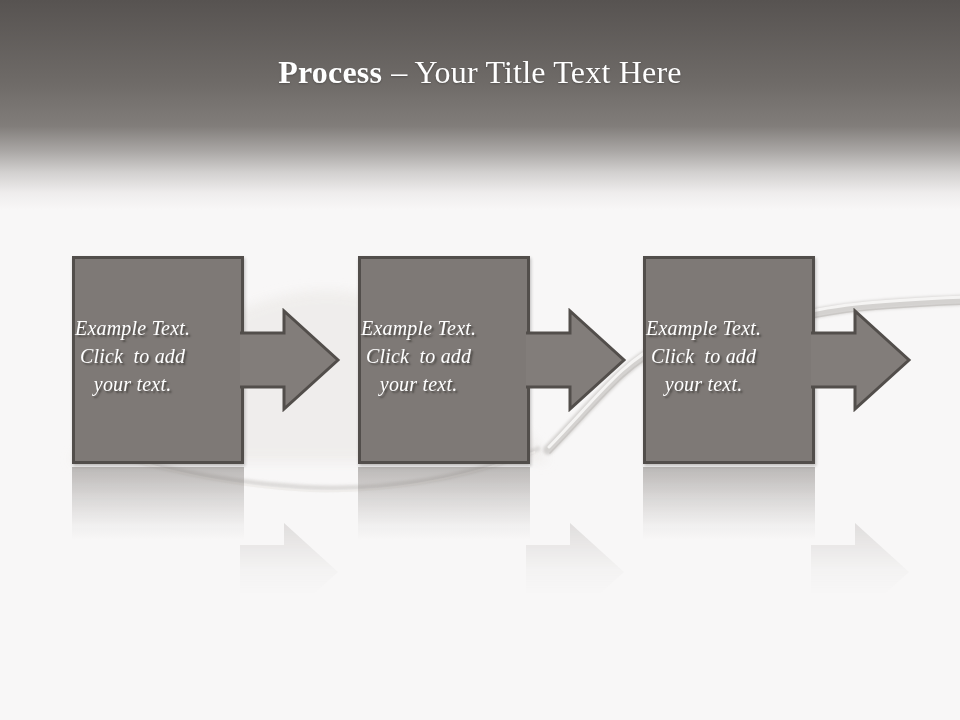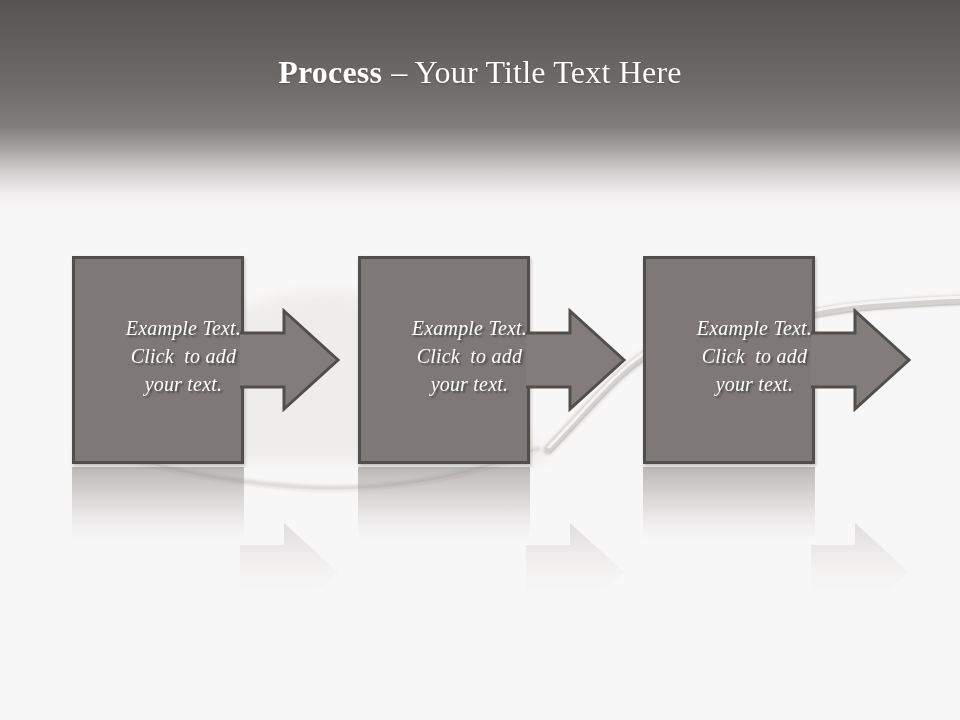--- a/index.html
+++ b/index.html
@@ -51,21 +51,21 @@
     mask-image:linear-gradient(to top, rgba(0,0,0,0.65) 0%, rgba(0,0,0,0.1) 48%, transparent 72%);
   }
 
   
   .step-box {
     position:absolute; top:256px; width:172px; height:208px; z-index:3;
     box-sizing:border-box;
     background:var(--box-fill, #7e7976);
     border:3px solid var(--box-border, #524e4b);
     box-shadow:1px 2px 3px rgba(60,55,52,0.30);
-    display:flex; align-items:center; justify-content:flex-end;
+    display:flex; align-items:center; justify-content:flex-start;
     cursor:default;
   }
   .box-text {
     white-space:pre-wrap; text-align:center;
     font-style:italic; font-size:20px; line-height:28px;
     color:var(--text-color, #ffffff);
     text-shadow:2px 2px 2px rgba(35,32,30,0.55);
     transform:translateY(-4px);
     letter-spacing:0.2px;
   }

